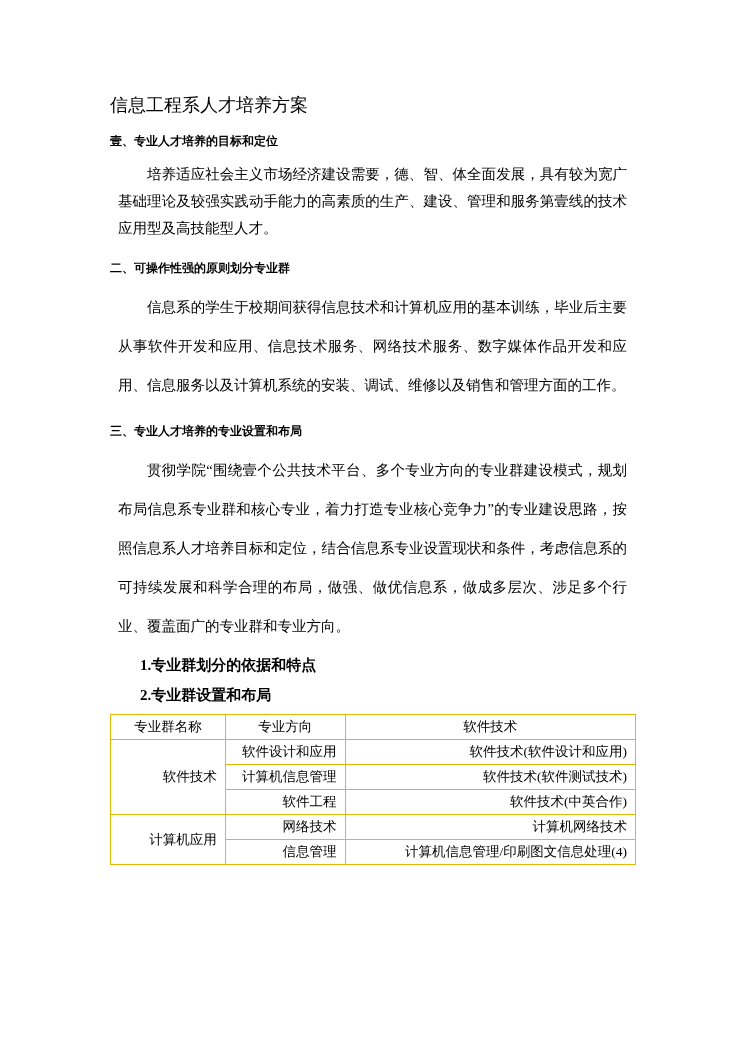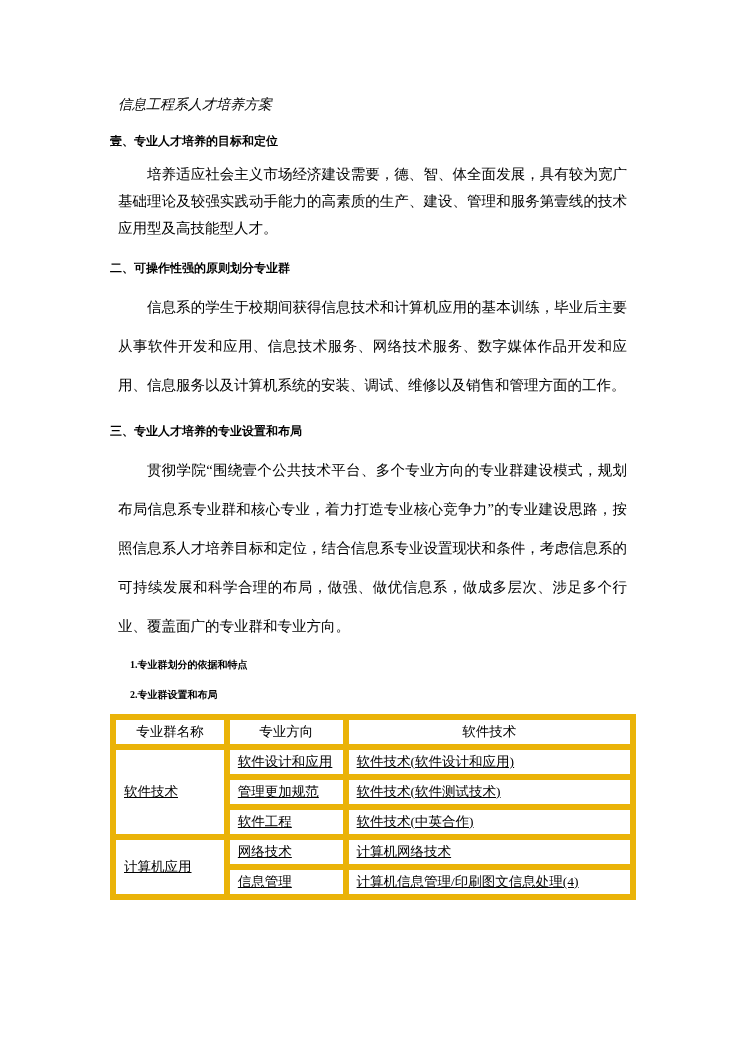--- a/index.html
+++ b/index.html
@@ -9,67 +9,66 @@
   .page {
     position: relative;
     width: 744px;
     height: 1052px;
     background: #ffffff;
     padding: 97px 109px 40px 110px;
     overflow: hidden;
   }
 
   .doc-title {
-    font-size: 14px;
+    font-size: 18px;
     line-height: 16px;
-    margin: 0 0 18px 8px;
+    margin: 0 0 18px 0;
     font-weight: normal;
-    font-style: italic;
   }
 
   h2.sec-heading {
     font-size: 12px;
     font-weight: bold;
     line-height: 20px;
     margin: 16px 0 10px 0;
   }
 
   p.para {
     font-size: 14.5px;
     margin: 8px;
     text-indent: 2em;
     text-align: justify;
   }
   p.tight { line-height: 27px; }
   p.loose { line-height: 39px; }
 
   h3.sub-heading {
-    font-size: 10px;
+    font-size: 15px;
     font-weight: bold;
     line-height: 22px;
     margin: 8px 0 8px 0;
     text-indent: 2em;
   }
 
   table.majors {
     border-collapse: collapse;
     width: 526px;
     margin-top: 6px;
     font-size: 13.5px;
   }
   table.majors th,
   table.majors td {
-    border: 6px solid #eab308;
+    border: 1px solid #eab308;
     padding: 3px 8px;
     height: 25px;
     font-weight: normal;
     vertical-align: middle;
   }
   table.majors th { text-align: center; }
-  table.majors td { text-align: left; text-decoration: underline; }
+  table.majors td { text-align: right; }
   table.majors col.c1 { width: 115px; }
   table.majors col.c2 { width: 120px; }
   table.majors col.c3 { width: 291px; }
 </style>
 </head>
 <body>
 
 <div class="page">
 
   <p class="doc-title">信息工程系人才培养方案</p>
@@ -100,21 +99,21 @@
         <th>软件技术</th>
       </tr>
     </thead>
     <tbody>
       <tr>
         <td rowspan="3">软件技术</td>
         <td>软件设计和应用</td>
         <td>软件技术(软件设计和应用)</td>
       </tr>
       <tr>
-        <td>管理更加规范</td>
+        <td>计算机信息管理</td>
         <td>软件技术(软件测试技术)</td>
       </tr>
       <tr>
         <td>软件工程</td>
         <td>软件技术(中英合作)</td>
       </tr>
       <tr>
         <td rowspan="2">计算机应用</td>
         <td>网络技术</td>
         <td>计算机网络技术</td>

